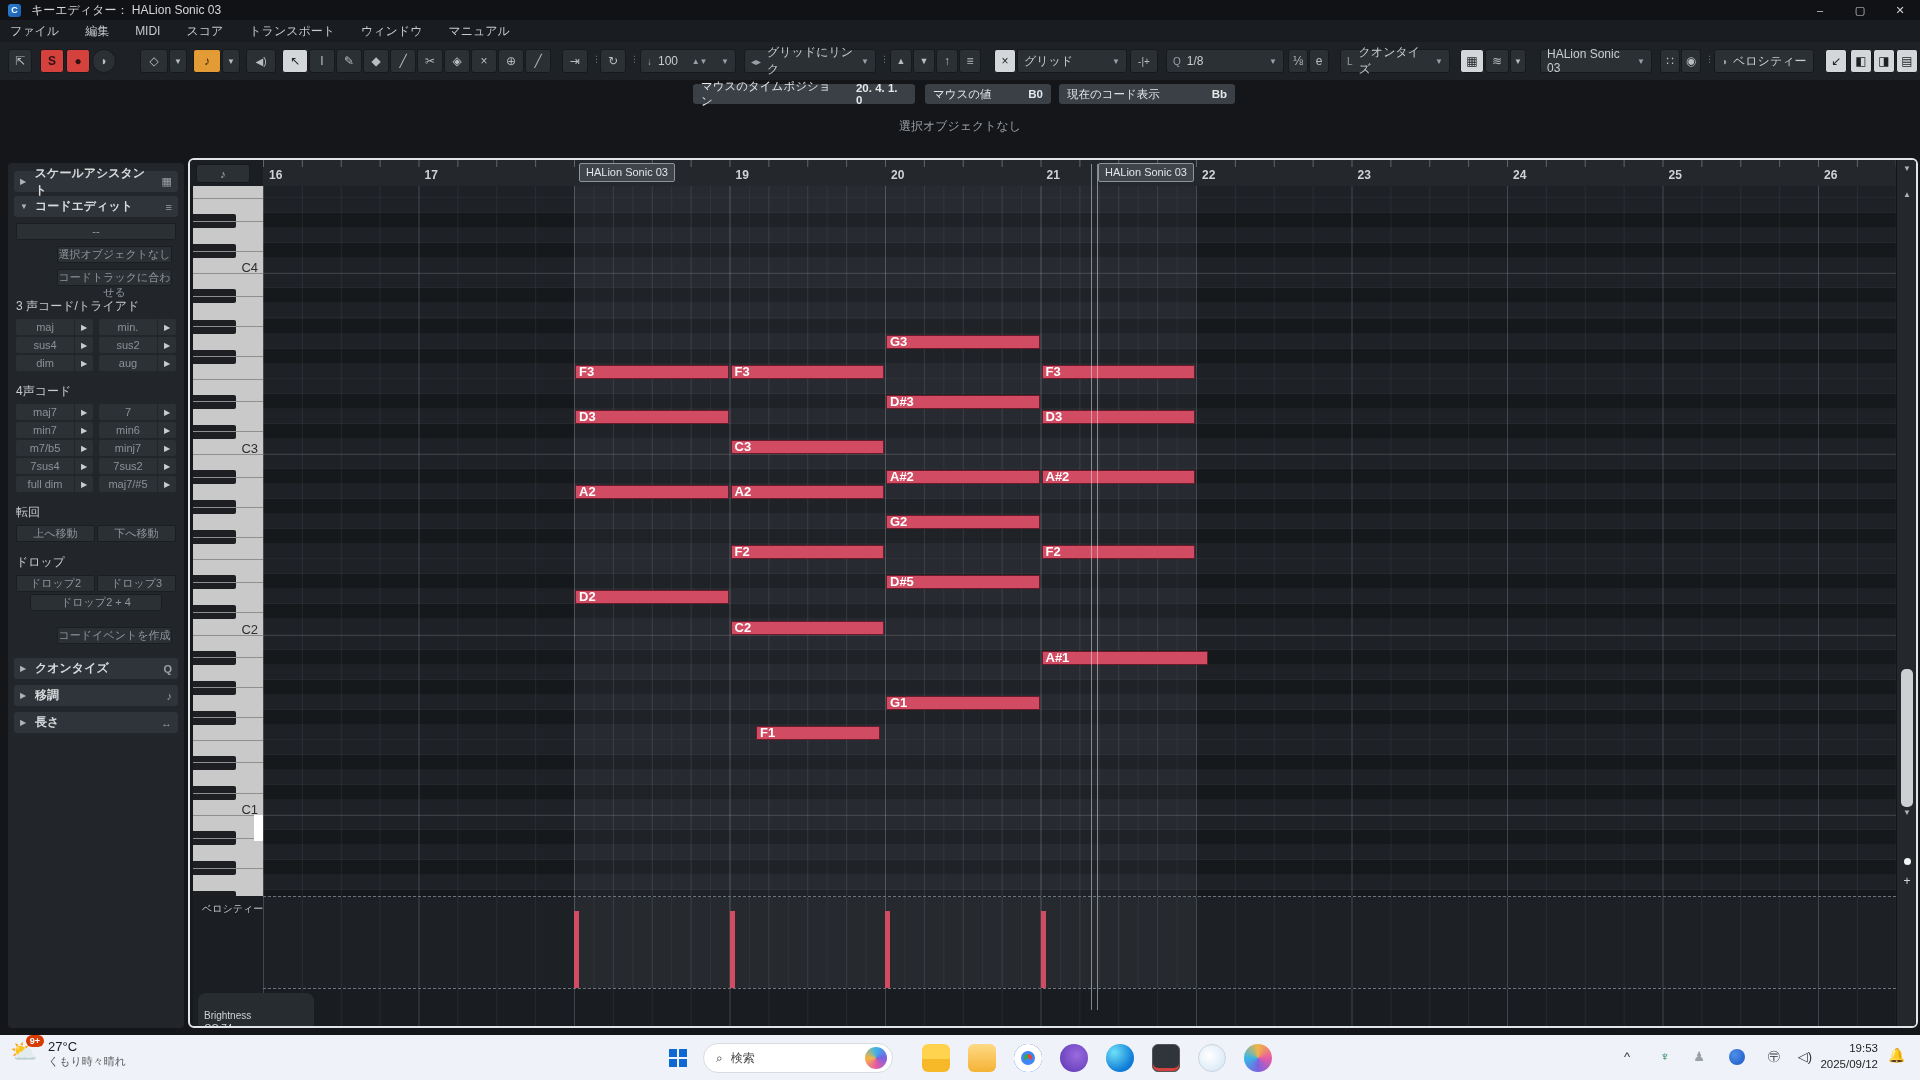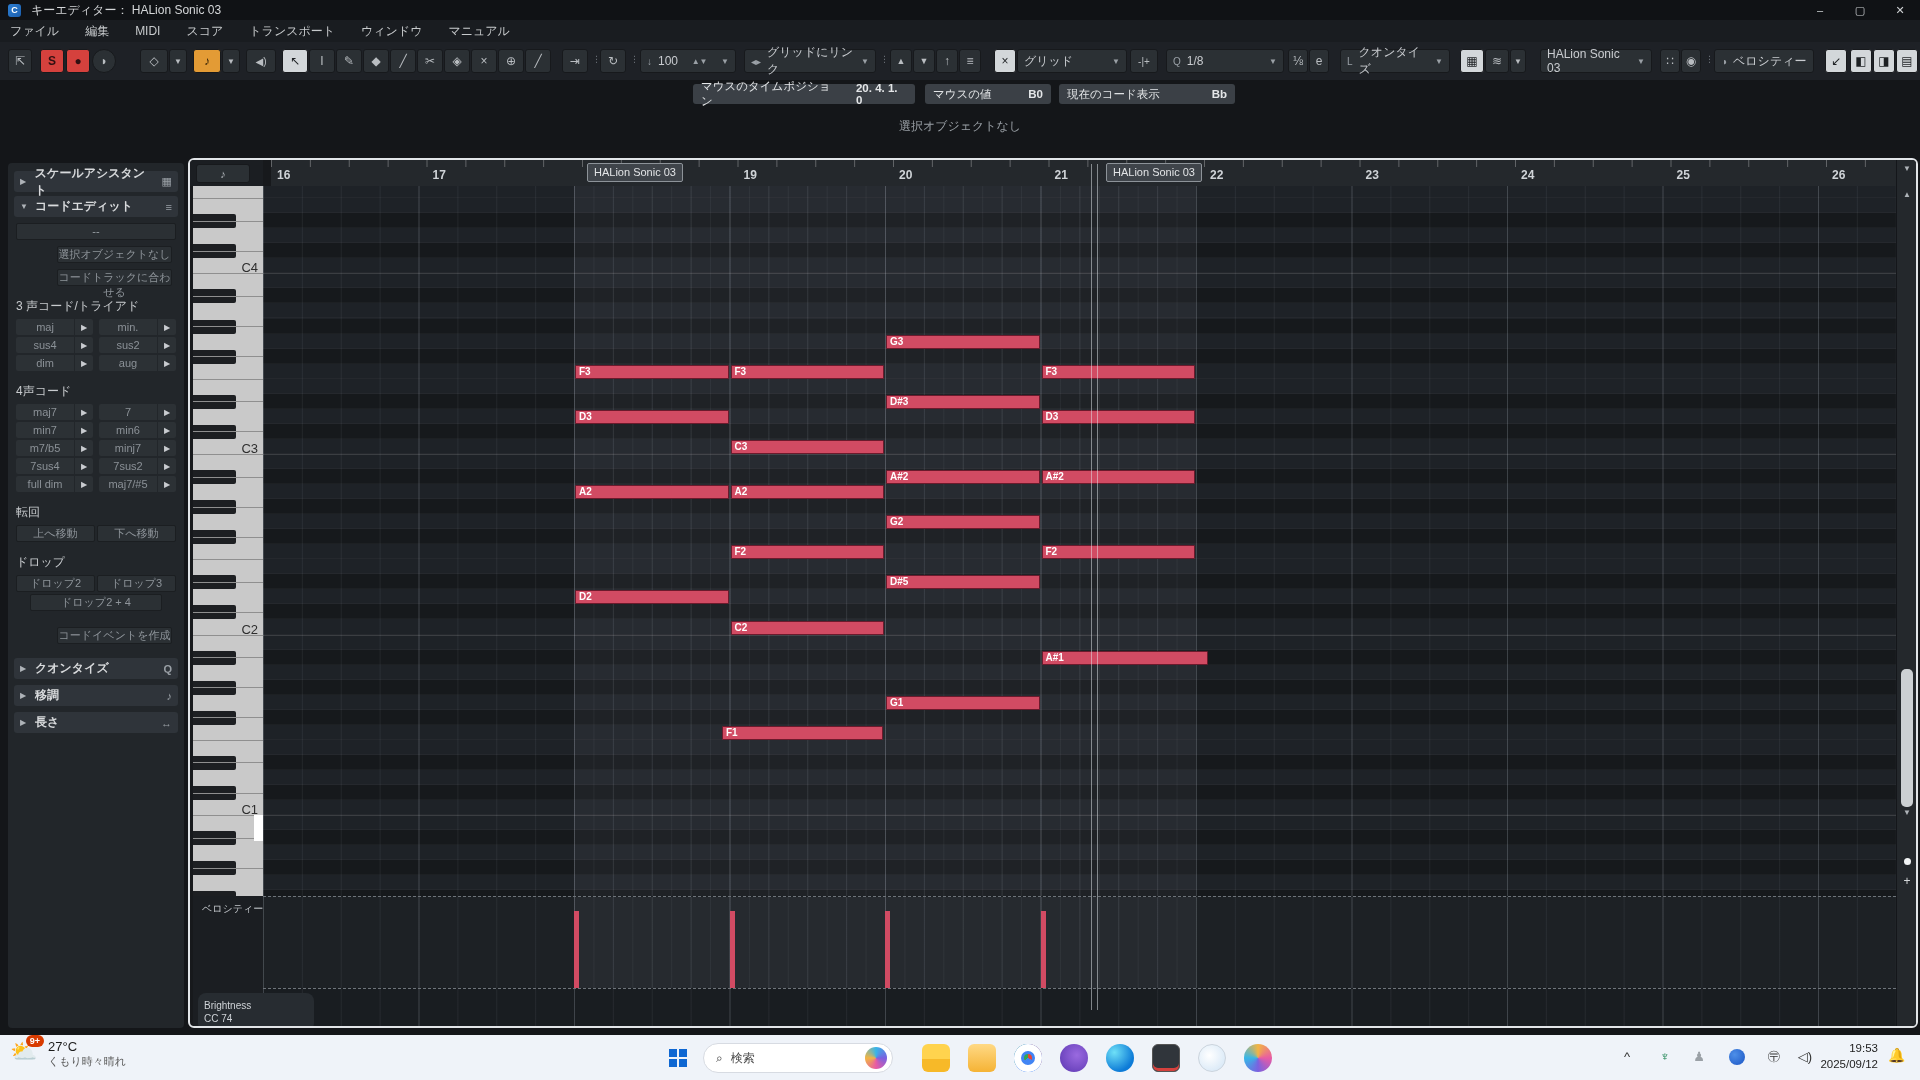--- a/index.html
+++ b/index.html
@@ -66,51 +66,51 @@
 
   
   #editor { position:absolute; left:188px; top:158px; width:1730px; height:870px;
     background:#17191c; border:2px solid #e2e5e8; border-radius:6px; overflow:hidden; }
   #corner-cell { position:absolute; left:0; top:0; width:73px; height:26px; background:#1b1e22; }
   #corner-btn { position:absolute; left:6px; top:4px; width:54px; height:19px; background:#2b3034;
     border:1px solid #17191c; border-radius:3px; color:#aeb3b8; font-size:11px;
     display:flex; align-items:center; justify-content:center; }
   #ruler { position:absolute; left:73px; top:0; width:1633px; height:26px; background:#24282c;
     background-image:linear-gradient(90deg,rgba(255,255,255,.28) 0 1px,transparent 1px);
-    background-size:38.875px 7px; background-repeat:repeat-x;margin-left:8px; }
+    background-size:38.875px 7px; background-repeat:repeat-x; }
   .bar-num { position:absolute; top:8px; font-size:12px; font-weight:bold; color:#cfd3d7; }
   .part-tag { position:absolute; top:3px; height:19px; background:#3f444a; border:1px solid #8d9399;
     border-radius:2px; font-size:11px; color:#e2e4e6; line-height:17px; padding:0 6px; white-space:nowrap; }
   #keycol { position:absolute; left:3px; top:26px; width:70px; height:710px; background:#c9c9c9; overflow:hidden; }
   .blackkey { position:absolute; left:0; width:43px; height:14px; background:#1d1f22; border-radius:0 2px 2px 0; }
   .keysep { position:absolute; left:0; width:70px; height:1px; background:#8f8f8f; }
   .clabel { position:absolute; right:5px; font-size:13px; color:#2e2e2e; }
   #notegrid { position:absolute; left:73px; top:26px; width:1633px; height:710px; background:#1e2227; overflow:hidden; }
   .row { position:absolute; left:0; width:1633px; height:15.05px; border-bottom:1px solid rgba(255,255,255,.03); }
   .row.black { background:rgba(0,0,0,.26); }
   .octline { position:absolute; left:0; width:1633px; height:1px; background:rgba(255,255,255,.13); }
   .part-shade { position:absolute; background:rgba(210,220,235,.05);
     background-image:linear-gradient(90deg,rgba(200,210,220,.06) 0 1px,transparent 1px);
     background-size:19.4375px 100%; }
   .vgrid { position:absolute; left:0; top:0; width:1633px; height:100%;
     background-image:linear-gradient(90deg,rgba(200,210,220,.16) 0 1px,transparent 1px),
       linear-gradient(90deg,rgba(200,210,220,.07) 0 1px,transparent 1px);
     background-size:155.5px 100%,38.875px 100%; }
   .note { position:absolute; height:14px; background:#d14b63; border:1px solid #6b1a2c; border-radius:1px;
-    color:#fff; font-size:10px; font-weight:bold; line-height:12px; padding-left:3px; overflow:hidden; }
+    color:#fff; font-size:13px; font-weight:bold; line-height:12px; padding-left:3px; overflow:hidden; }
   .cursorline { position:absolute; top:4px; width:1px; height:846px; background:rgba(230,235,240,.5); z-index:40; }
   #velocitylane { position:absolute; left:73px; top:736px; width:1633px; height:92px; background:#1d2125;
     border-top:1px dashed #6e747a; overflow:hidden; }
   .vbar { position:absolute; width:5px; background:#d14b63; }
   #cclane { position:absolute; left:73px; top:828px; width:1633px; height:42px; background:#191d21;
     border-top:1px dashed #6e747a; }
   #lane-keycol { position:absolute; left:3px; top:736px; width:70px; height:134px; background:#1b1e22; }
   #vel-label { position:absolute; left:12px; top:742px; font-size:10px; color:#c3c7cb; z-index:30; }
   #cc-label { position:absolute; left:8px; top:833px; width:116px; background:#272c31; border-radius:8px;
-    font-size:10px; line-height:13px; color:#cfd3d7; padding:6px 6px; z-index:30; }
+    font-size:10px; line-height:13px; color:#cfd3d7; padding:16px 6px; z-index:30; }
   #scrollcol { position:absolute; right:0; top:0; width:20px; height:866px; background:#24282c;
     border-left:1px solid #14161a; }
   #scrollcol .mini { position:absolute; left:3px; width:14px; text-align:center; font-size:8px; color:#aeb3b8; }
   #vthumb { position:absolute; left:4px; top:509px; width:12px; height:138px; background:#ccd0d3; border-radius:5px; }
   #zoomdot { position:absolute; left:7px; top:698px; width:7px; height:7px; border-radius:50%; background:#f2f4f5; }
 
   
   #taskbar { position:absolute; left:0; top:1035px; width:1920px; height:45px; background:#eff3f9;
     color:#1c1c1c; }
   #weather { position:absolute; left:10px; top:4px; display:flex; align-items:center; gap:8px; }
@@ -503,21 +503,21 @@
       <div class="note" style="left: 312px; top: 299.05px; width: 153.5px;">A2</div>
       <div class="note" style="left: 467.5px; top: 299.05px; width: 153.5px;">A2</div>
       <div class="note" style="left: 623px; top: 329.15px; width: 153.5px;">G2</div>
       <div class="note" style="left: 467.5px; top: 359.25px; width: 153.5px;">F2</div>
       <div class="note" style="left: 778.5px; top: 359.25px; width: 153.5px;">F2</div>
       <div class="note" style="left: 623px; top: 389.35px; width: 153.5px;">D#5</div>
       <div class="note" style="left: 312px; top: 404.4px; width: 153.5px;">D2</div>
       <div class="note" style="left: 467.5px; top: 434.5px; width: 153.5px;">C2</div>
       <div class="note" style="left: 778.5px; top: 464.6px; width: 166px;">A#1</div>
       <div class="note" style="left: 623px; top: 509.75px; width: 153.5px;">G1</div>
-      <div class="note" style="left: 459px; top: 539.85px; width: 161px;">F1</div>
+      <div class="note" style="left: 493px; top: 539.85px; width: 124px;">F1</div>
     </div>
   <div id="velocitylane">
       <div class="part-shade" style="left: 311px; top: 0px; width: 622px; height: 92px;"></div>
       <div class="vgrid"></div>
       <div class="vbar" style="left: 311px; top: 14px; height: 77px;"></div>
       <div class="vbar" style="left: 466.5px; top: 14px; height: 77px;"></div>
       <div class="vbar" style="left: 622px; top: 14px; height: 77px;"></div>
       <div class="vbar" style="left: 777.5px; top: 14px; height: 77px;"></div>
     </div>
   <div id="cclane">

